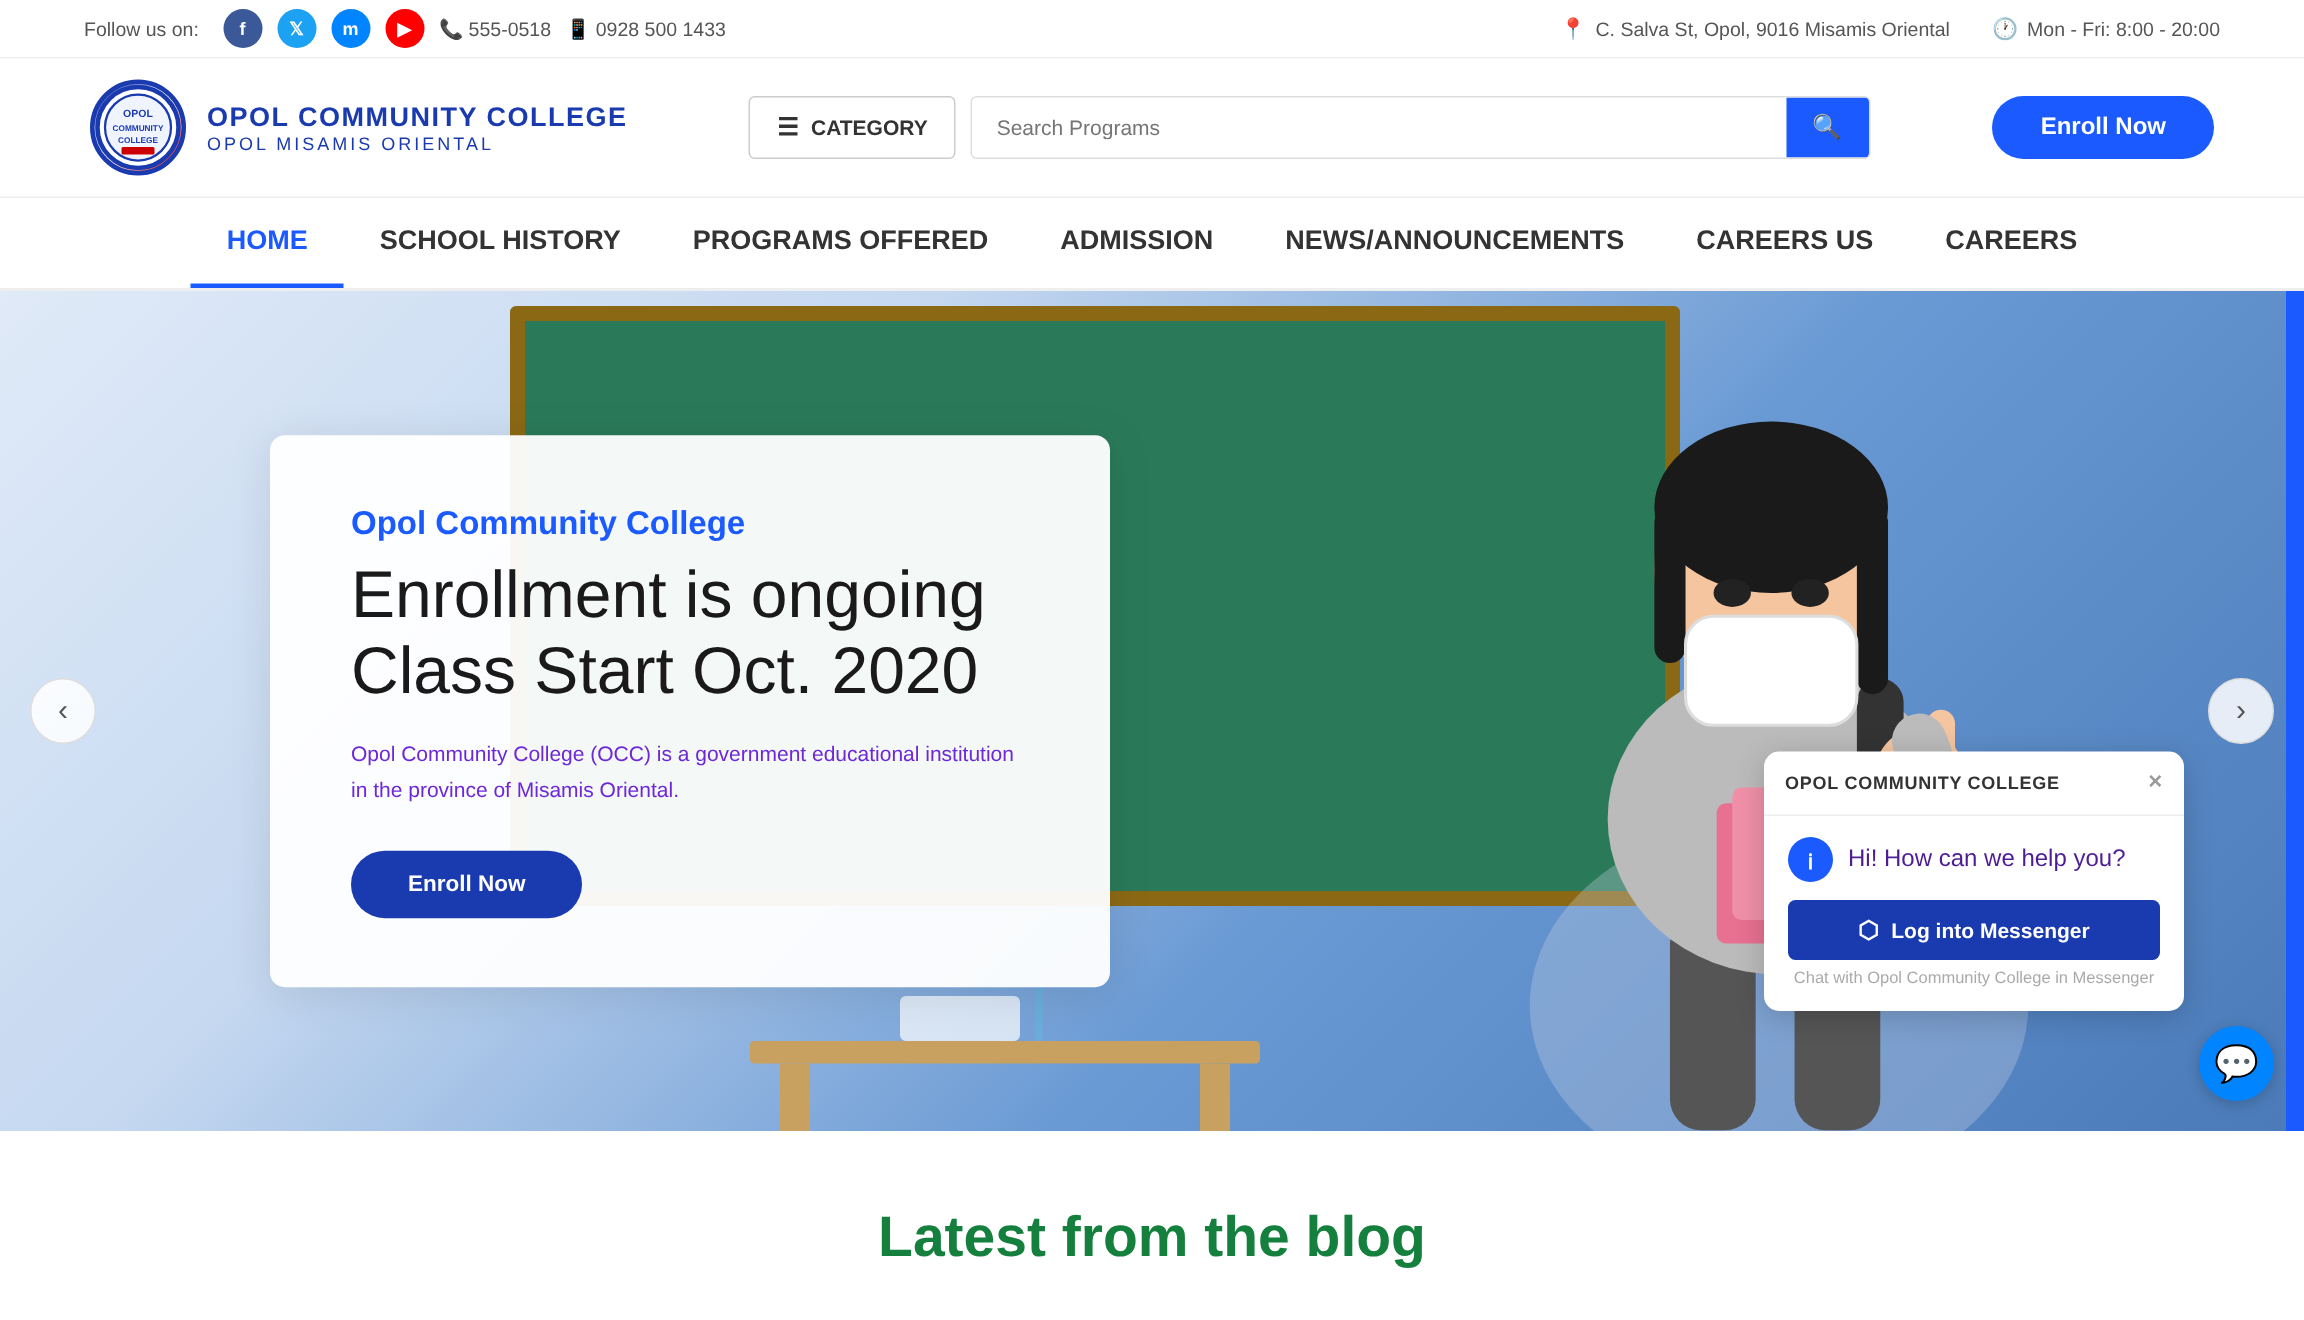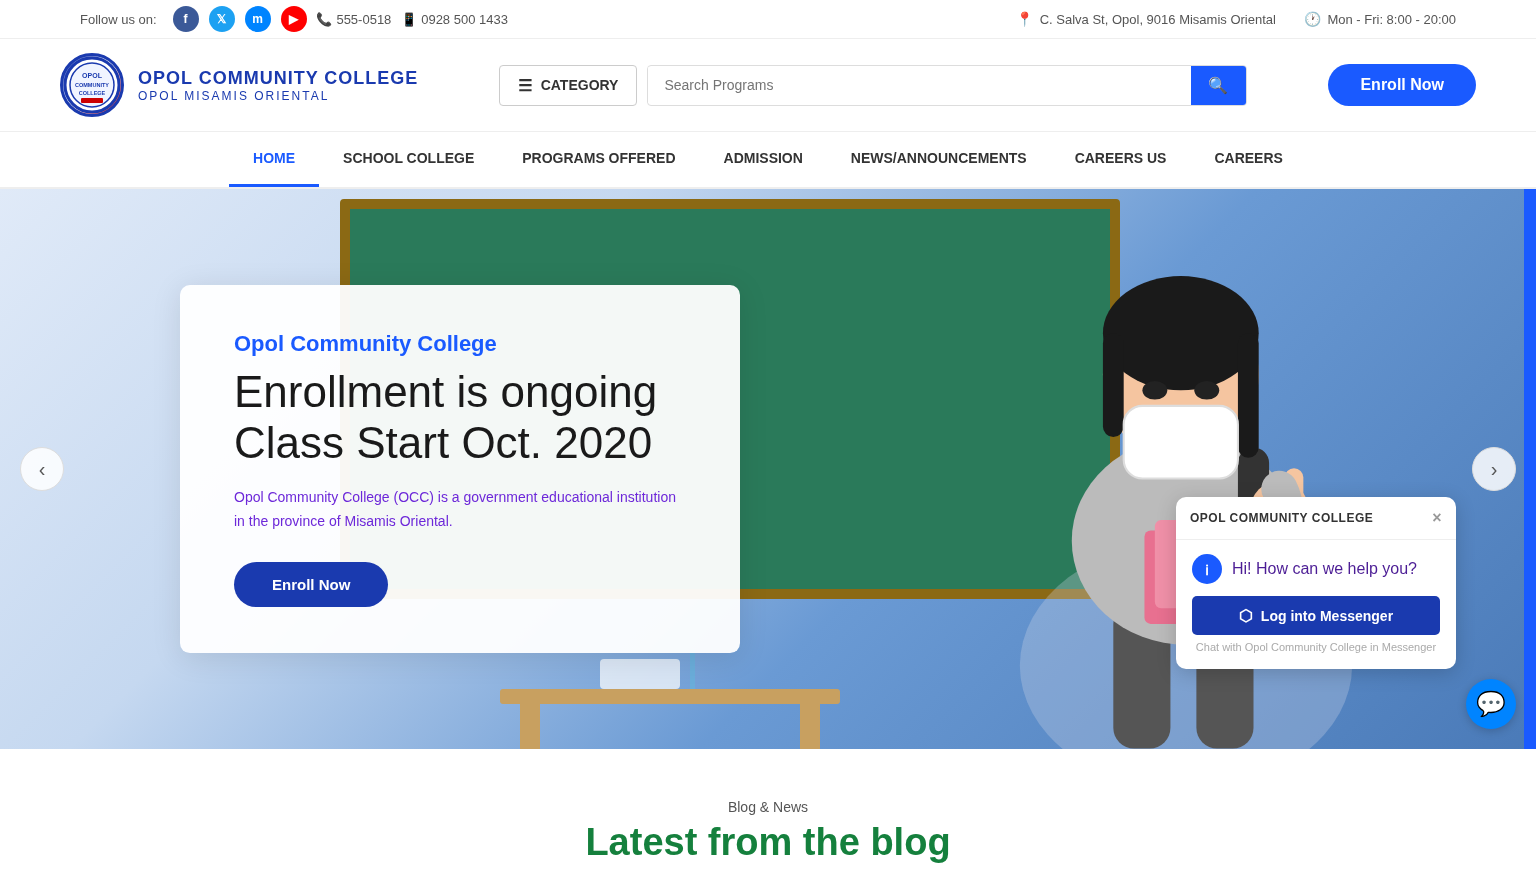--- a/index.html
+++ b/index.html
@@ -5,21 +5,21 @@
     *, *::before, *::after { box-sizing: border-box; margin: 0; padding: 0; }
     body { font-family: Arial, sans-serif; font-size: 14px; color: #333; background: #fff; width: 1536px; }
 
     
     .top-bar {
       background: #fff;
       border-bottom: 1px solid #eee;
       display: flex;
       align-items: center;
       justify-content: space-between;
-      padding: 6px 80px;
+      padding: 6px 56px;
       font-size: 13px;
       color: #555;
     }
     .top-bar-left { display: flex; align-items: center; gap: 10px; }
     .top-bar-left .label { margin-right: 6px; }
     .social-icon {
       display: inline-flex; align-items: center; justify-content: center;
       width: 26px; height: 26px; border-radius: 50%;
       background: #ddd; color: #555; font-size: 12px; font-weight: bold;
       cursor: pointer; text-decoration: none;
@@ -92,21 +92,21 @@
     .nav {
       background: #fff;
       border-bottom: 2px solid #eee;
       display: flex;
       align-items: center;
       justify-content: center;
       gap: 0;
     }
     .nav-item {
       padding: 18px 24px;
-      font-size: 14px; font-weight: 600;
+      font-size: 18px; font-weight: 600;
       color: #333; cursor: pointer;
       border-bottom: 3px solid transparent;
       white-space: nowrap;
       text-decoration: none;
       display: inline-block;
     }
     .nav-item.active { color: #1a5aff; border-bottom: 3px solid #1a5aff; }
 
     
     .hero {
@@ -306,21 +306,21 @@
       <input type="text" placeholder="Search Programs" style="">
       <button>🔍</button>
     </div>
   </div>
 
   <button class="enroll-btn">Enroll Now</button>
 </div>
 
 <nav class="nav">
 <a class="nav-item active">HOME</a>
-    <a class="nav-item">SCHOOL COLLEGE</a>
+    <a class="nav-item">SCHOOL HISTORY</a>
     <a class="nav-item">PROGRAMS OFFERED</a>
     <a class="nav-item">ADMISSION</a>
     <a class="nav-item">NEWS/ANNOUNCEMENTS</a>
     <a class="nav-item">CAREERS US</a>
     <a class="nav-item">CAREERS</a>
   </nav>
 
 <section class="hero">
   <div class="hero-bg-img"></div>
   <div class="chalkboard"></div>
@@ -403,15 +403,14 @@
   </div>
 
   <div class="float-chat">
     <span>💬</span>
   </div>
 
   <div class="right-edge-bar"></div>
 </section>
 
 <section class="blog-section">
-  <div class="blog-label">Blog &amp; News</div>
   <div class="blog-title">Latest from the blog</div>
 </section>
 
 </body></html>

